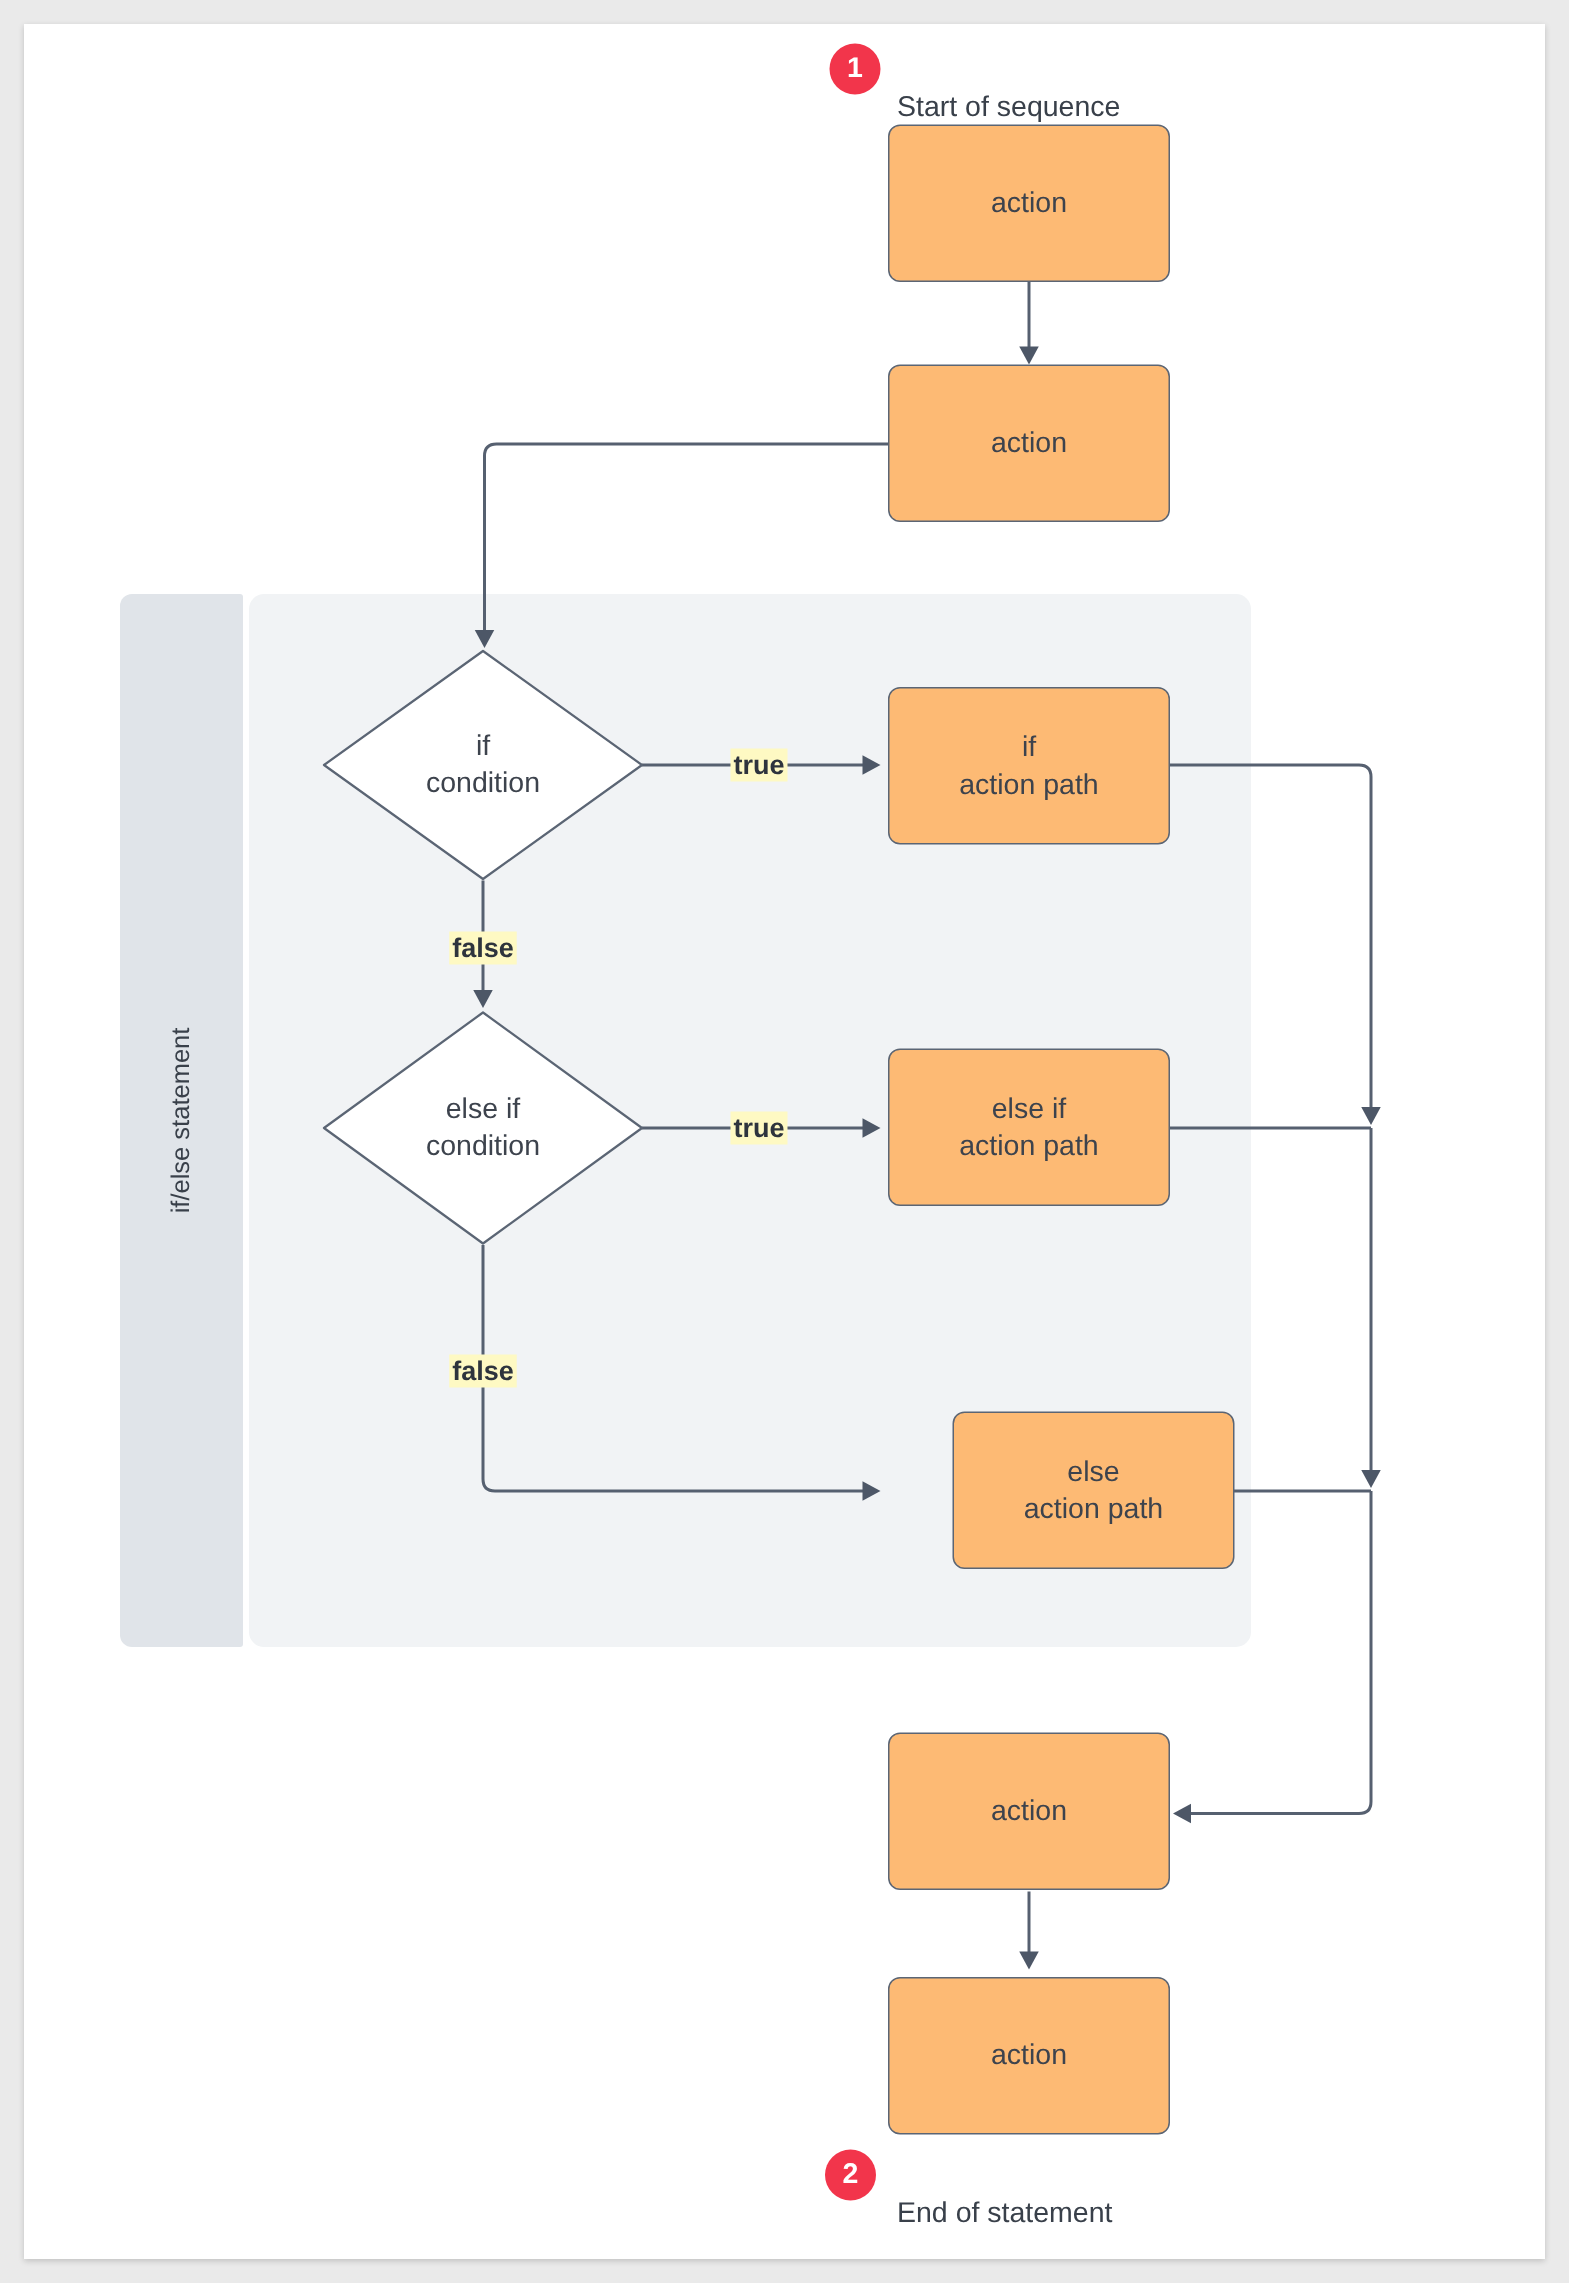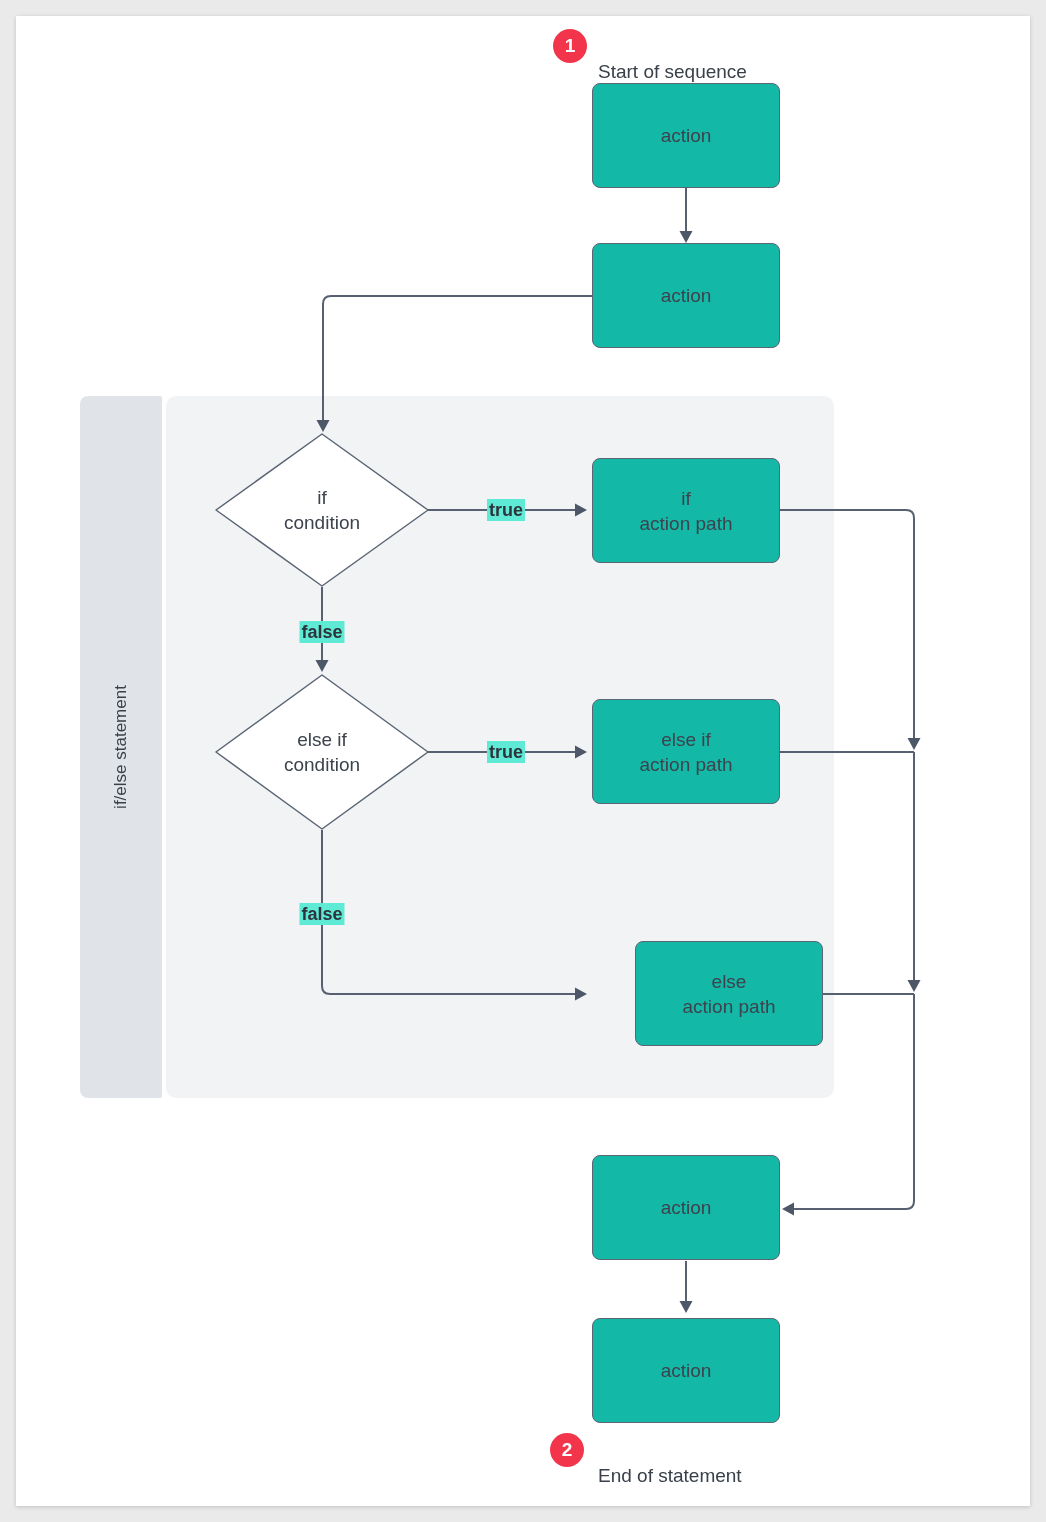--- a/index.html
+++ b/index.html
@@ -78,21 +78,21 @@
     stroke-width: 1.5;
     stroke-linejoin: round;
   }
   
   .node {
     position: absolute;
     left: 576px;
     width: 188px;
     height: 105px;
     box-sizing: border-box;
-    background: #14b8a6;
+    background: #fdba74;
     border: 1.5px solid #5b6574;
     border-radius: 8px;
     display: flex;
     flex-direction: column;
     align-items: center;
     justify-content: center;
     font-size: 19px;
     line-height: 25px;
     color: #3d434d;
     text-align: center;
@@ -109,21 +109,21 @@
     z-index: 4;
   }
   .em {
   }
   .edge-label {
     position: absolute;
     transform: translate(-50%, -50%);
     font-size: 18px;
     font-weight: bold;
     color: #2e343d;
-    background: #5eead4;
+    background: #fef9c3;
     padding: 0 2px;
     z-index: 4;
     line-height: 22px;
   }
   
   .badge {
     position: absolute;
     width: 34px;
     height: 34px;
     border-radius: 50%;

